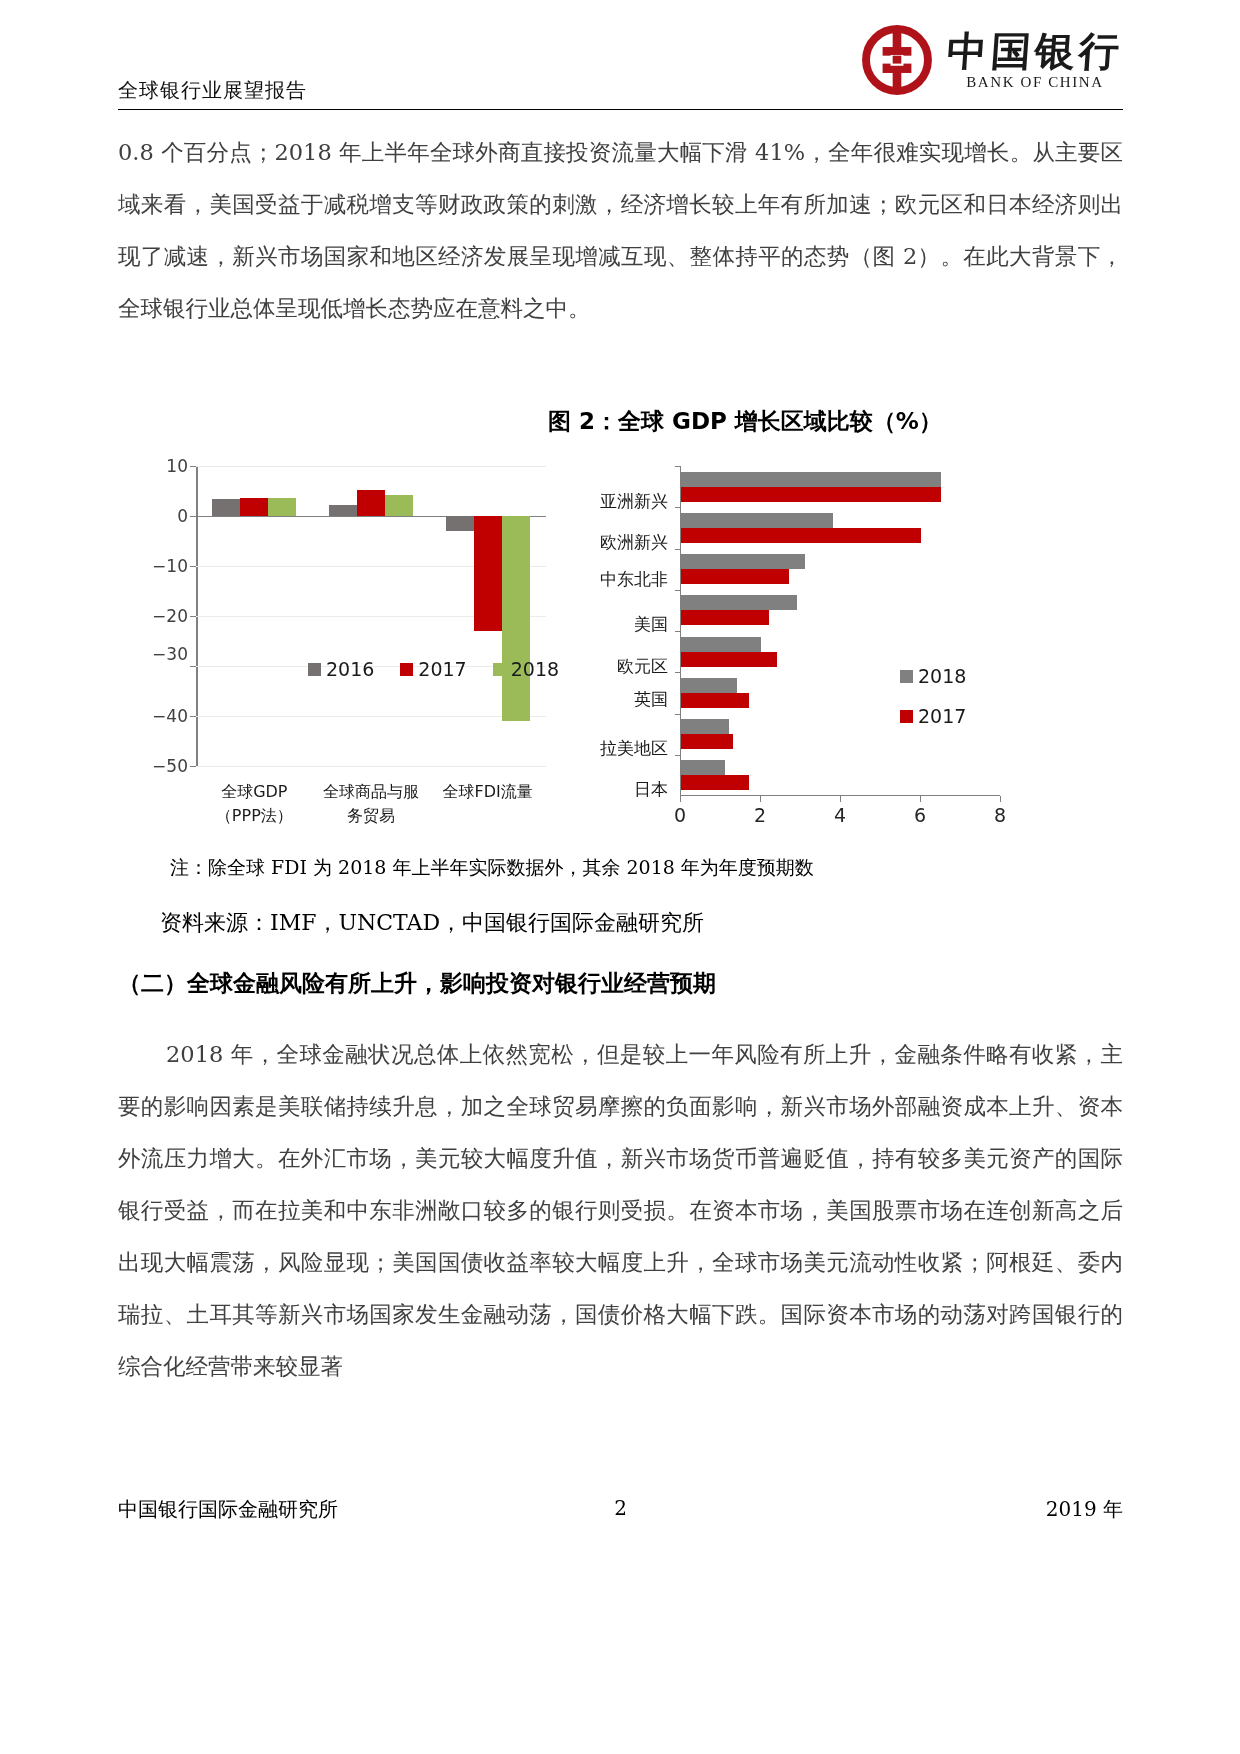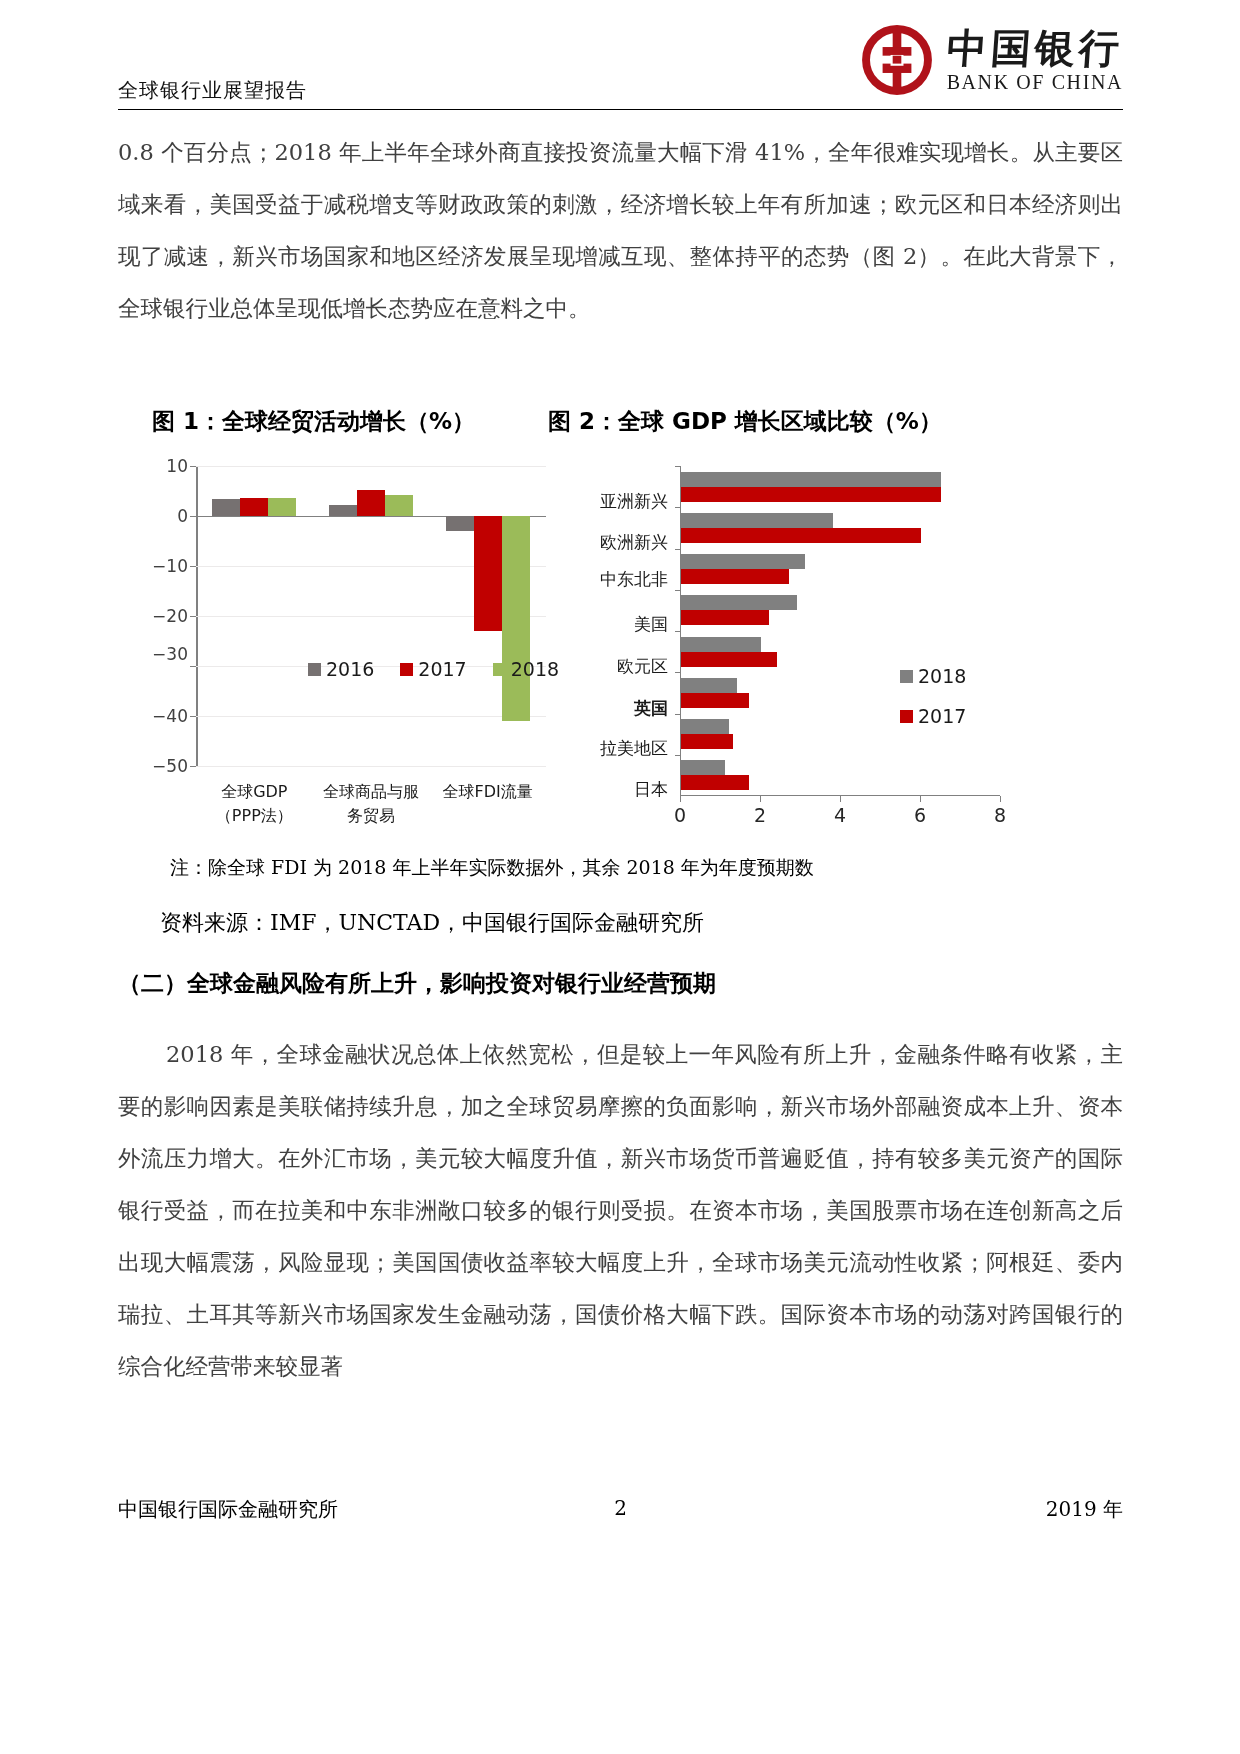--- a/index.html
+++ b/index.html
@@ -33,21 +33,21 @@
   .boc-mark { width:72px; height:72px; flex:0 0 auto; }
   .boc-words { display:flex; flex-direction:column; align-items:center; }
   .boc-cn {
     font-family:"DejaVu Sans", sans-serif;
     font-size:40px; font-weight:bold; letter-spacing:4px;
     color:#1a1a1a; line-height:1.05;
     transform:skewX(-4deg);
   }
   .boc-en {
     font-family:"Liberation Serif", serif;
-    font-size:20px; letter-spacing:1.6px; color:#1a1a1a; margin-top:2px;
+    font-size:15px; letter-spacing:1.6px; color:#1a1a1a; margin-top:2px;
   }
 
   
   .para {
     position:absolute; left:118px; width:1005px;
     font-family:"DejaVu Serif", serif;
     font-size:22.5px;
     line-height:52px;
     text-align:justify;
     text-justify:inter-ideograph;
@@ -156,21 +156,20 @@
       </svg>
       <div class="boc-words">
         <div class="boc-cn">中国银行</div>
         <div class="boc-en">BANK OF CHINA</div>
       </div>
     </div>
   </div>
 
   <div class="para" style="top:126px;">0.8 个百分点；2018 年上半年全球外商直接投资流量大幅下滑 41%，全年很难实现增长。从主要区域来看，美国受益于减税增支等财政政策的刺激，经济增长较上年有所加速；欧元区和日本经济则出现了减速，新兴市场国家和地区经济发展呈现增减互现、整体持平的态势（图 2）。在此大背景下，全球银行业总体呈现低增长态势应在意料之中。</div>
 
-  <div class="fig-title" style="left:152px; top:406px;">图 1：全球经贸活动增长（%）</div>
   <div class="fig-title" style="left:548px; top:406px;">图 2：全球 GDP 增长区域比较（%）</div>
 
   <div class="fig1">
     <div class="f1-plot" id="f1plot">
       <div class="f1-axis"></div>
     <div class="f1-grid" style="top: 0px;"></div>
         <div class="f1-tickmark" style="top: 0px;"></div>
         <div class="f1-ytick" style="top: 0px;">10</div>
         <div class="f1-zero" style="top: 50px;"></div>
         <div class="f1-tickmark" style="top: 50px;"></div>
@@ -234,21 +233,21 @@
     <div class="f2-cat" style="top: 20.625px;">亚洲新兴</div>
         <div class="f2-tick" style="top: 0px;"></div>
         <div class="f2-cat" style="top: 61.875px;">欧洲新兴</div>
         <div class="f2-tick" style="top: 41.25px;"></div>
         <div class="f2-cat" style="top: 99px;">中东北非</div>
         <div class="f2-tick" style="top: 82.5px;"></div>
         <div class="f2-cat" style="top: 144.375px;">美国</div>
         <div class="f2-tick" style="top: 123.75px;"></div>
         <div class="f2-cat" style="top: 185.625px;">欧元区</div>
         <div class="f2-tick" style="top: 165px;"></div>
-        <div class="f2-cat" style="top: 228px; font-weight: bold;">英国</div>
+        <div class="f2-cat" style="top: 219px;">英国</div>
         <div class="f2-tick" style="top: 206.25px;"></div>
         <div class="f2-cat" style="top: 268.125px;">拉美地区</div>
         <div class="f2-tick" style="top: 247.5px;"></div>
         <div class="f2-cat" style="top: 309.375px;">日本</div>
         <div class="f2-tick" style="top: 288.75px;"></div>
         <div class="bar" style="left: 1px; top: 5.625px; width: 260px; height: 15px; background: rgb(128, 128, 128);"></div>
         <div class="bar" style="left: 1px; top: 20.625px; width: 260px; height: 15px; background: rgb(192, 0, 0);"></div>
         <div class="bar" style="left: 1px; top: 46.875px; width: 152px; height: 15px; background: rgb(128, 128, 128);"></div>
         <div class="bar" style="left: 1px; top: 61.875px; width: 240px; height: 15px; background: rgb(192, 0, 0);"></div>
         <div class="bar" style="left: 1px; top: 88.125px; width: 124px; height: 15px; background: rgb(128, 128, 128);"></div>

